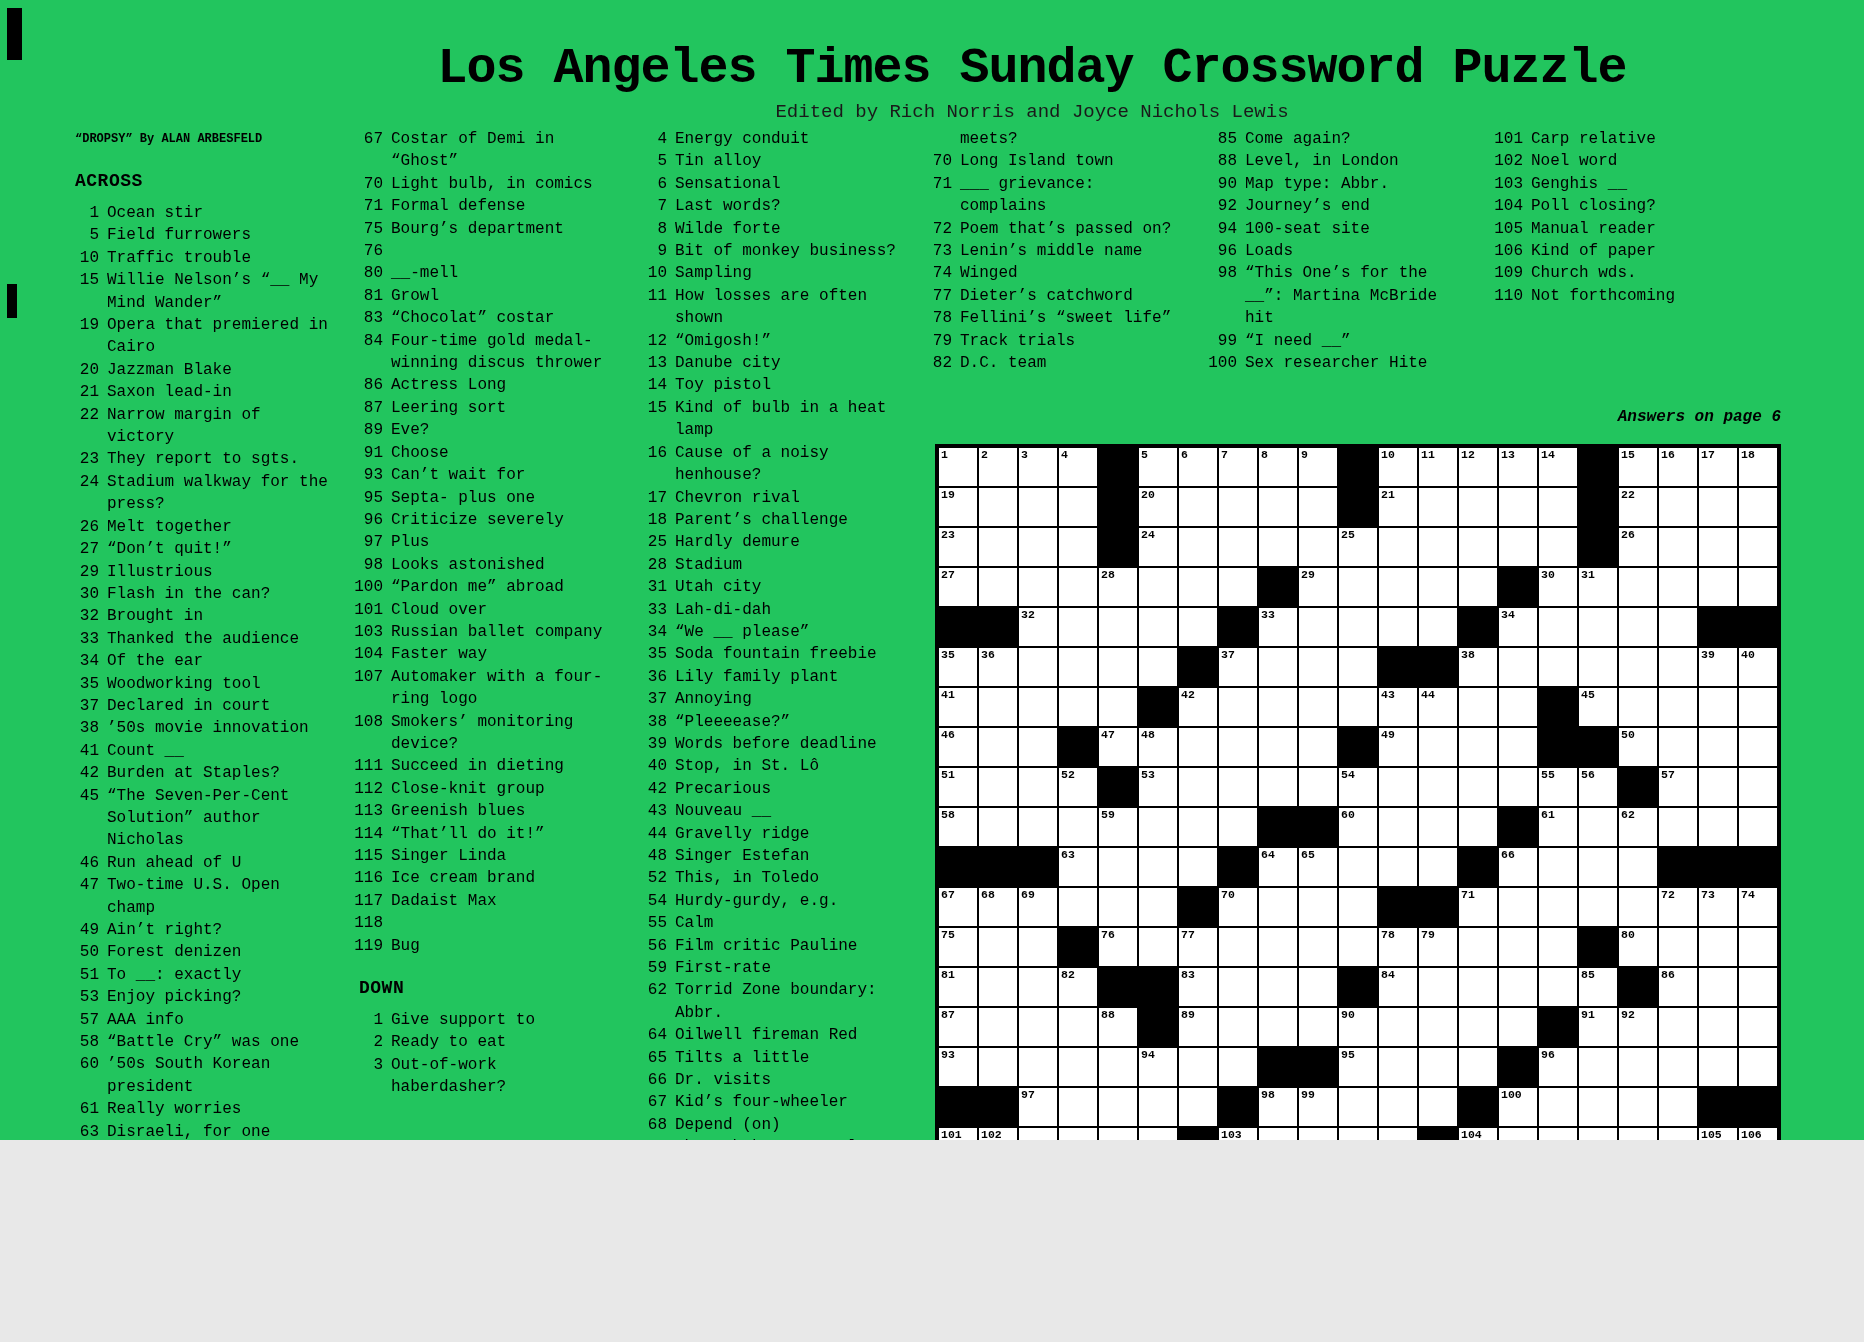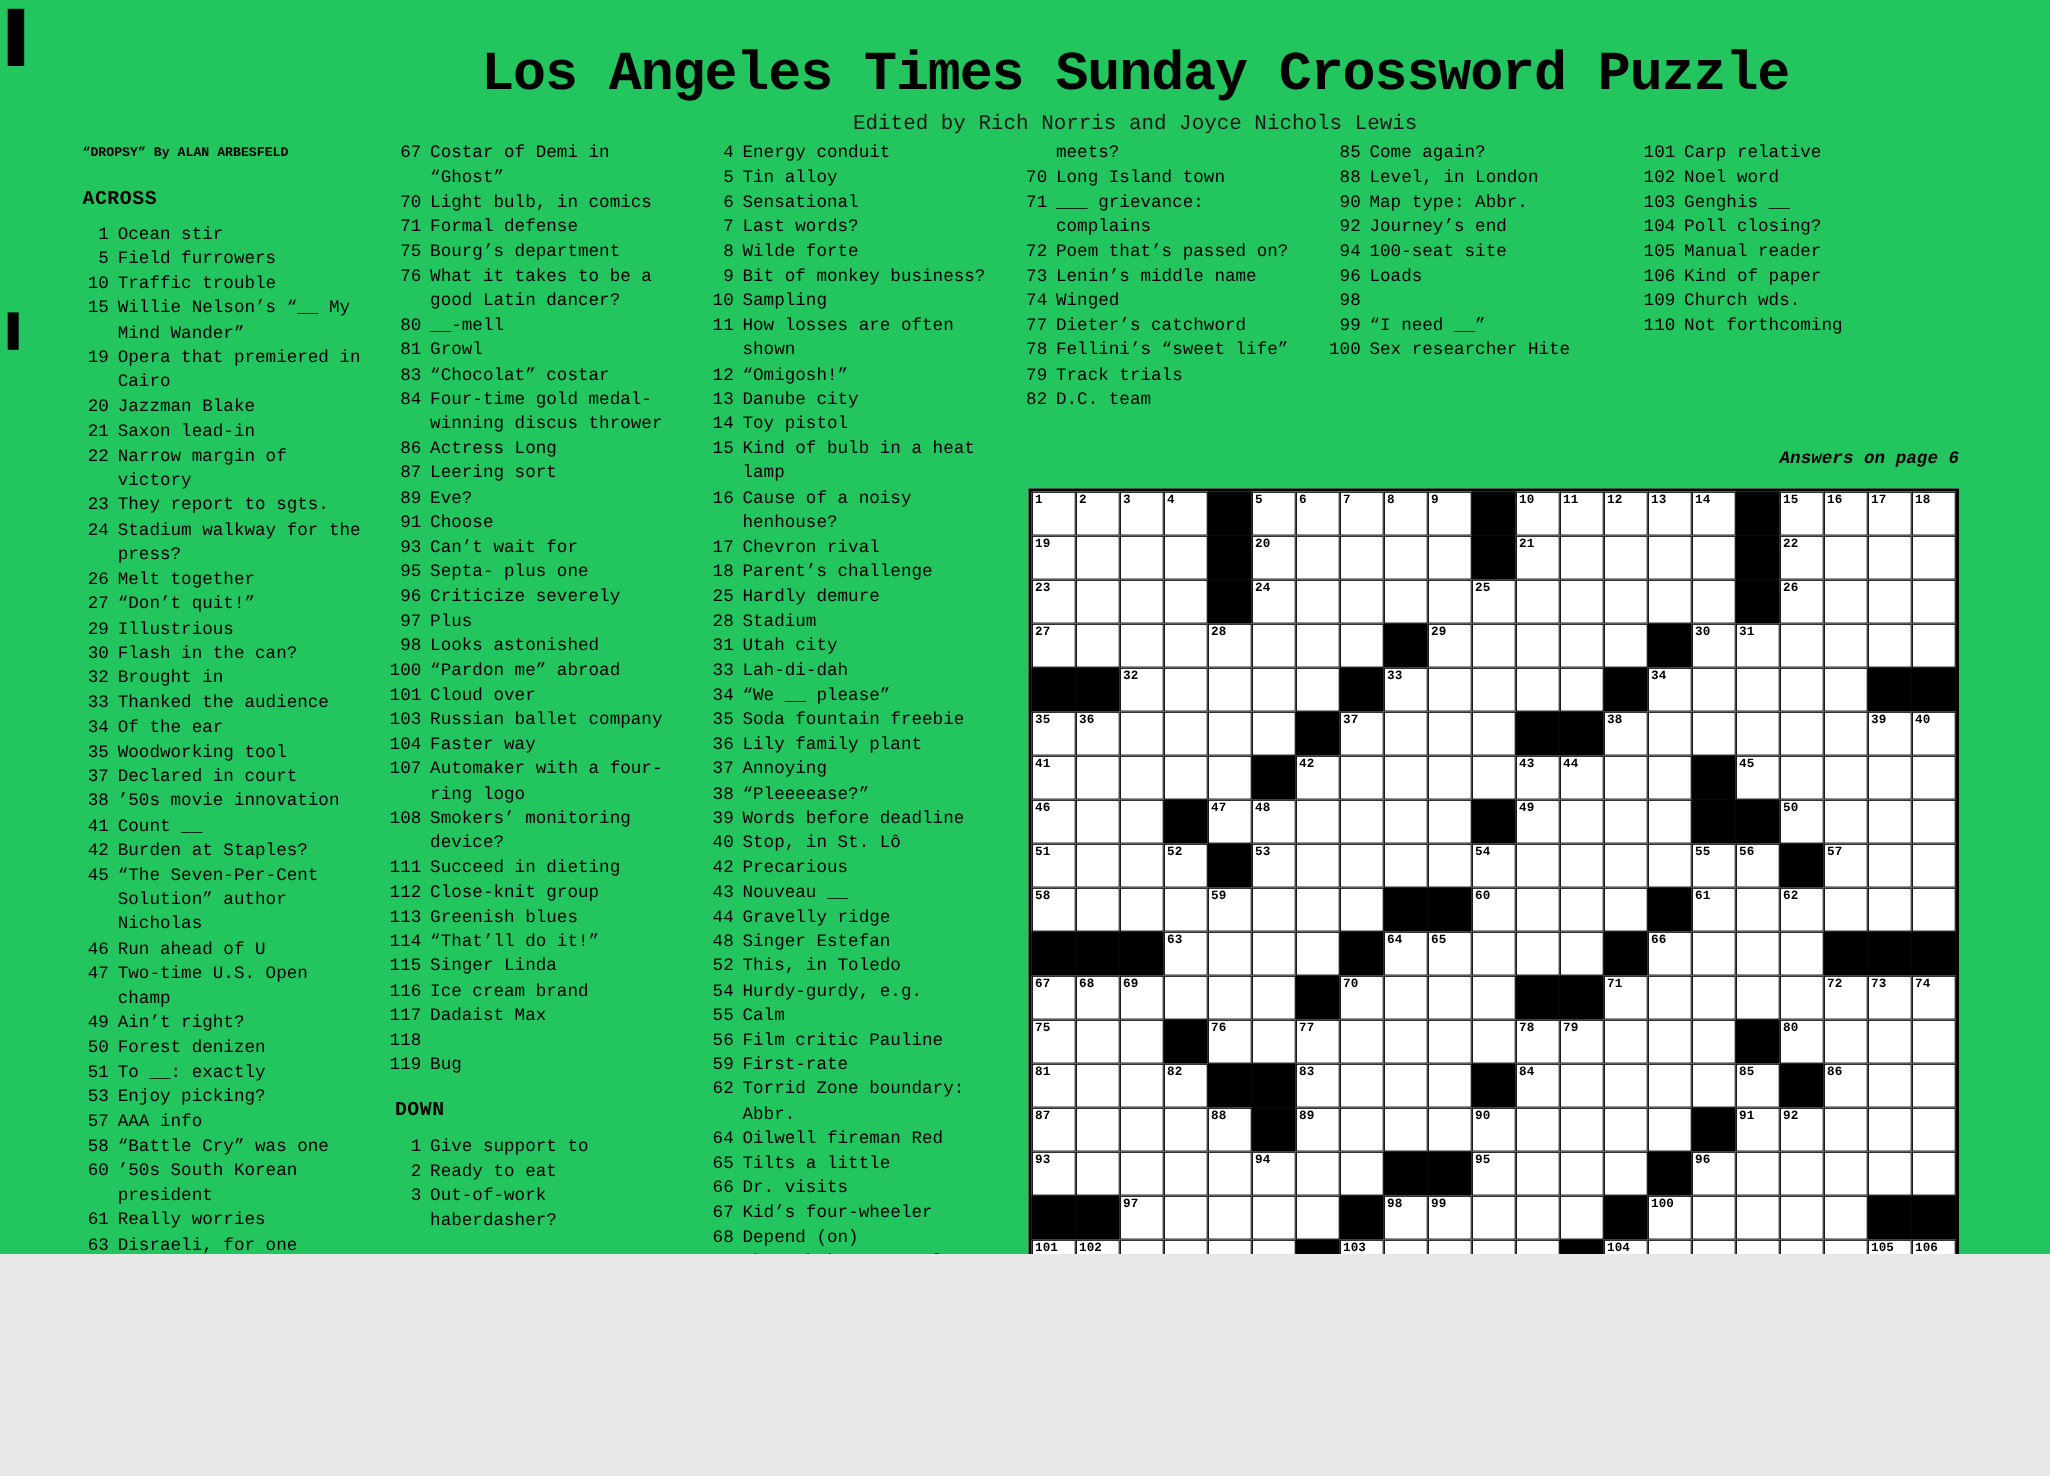--- a/index.html
+++ b/index.html
@@ -200,21 +200,20 @@
         <div class="clue">
           <span class="num">71</span>
           <span class="txt">Formal defense</span>
         </div>
         <div class="clue">
           <span class="num">75</span>
           <span class="txt">Bourg’s department</span>
         </div>
         <div class="clue">
           <span class="num">76</span>
-          <span class="txt">What it takes to be a good Latin dancer?</span>
         </div>
         <div class="clue">
           <span class="num">80</span>
           <span class="txt">__-mell</span>
         </div>
         <div class="clue">
           <span class="num">81</span>
           <span class="txt">Growl</span>
         </div>
         <div class="clue">
@@ -567,20 +566,21 @@
         <div class="clue">
           <span class="num">94</span>
           <span class="txt">100-seat site</span>
         </div>
         <div class="clue">
           <span class="num">96</span>
           <span class="txt">Loads</span>
         </div>
         <div class="clue">
           <span class="num">98</span>
+          <span class="txt">“This One’s for the __”: Martina McBride hit</span>
         </div>
         <div class="clue">
           <span class="num">99</span>
           <span class="txt">“I need __”</span>
         </div>
         <div class="clue">
           <span class="num">100</span>
           <span class="txt">Sex researcher Hite</span>
         </div>
       </div>

